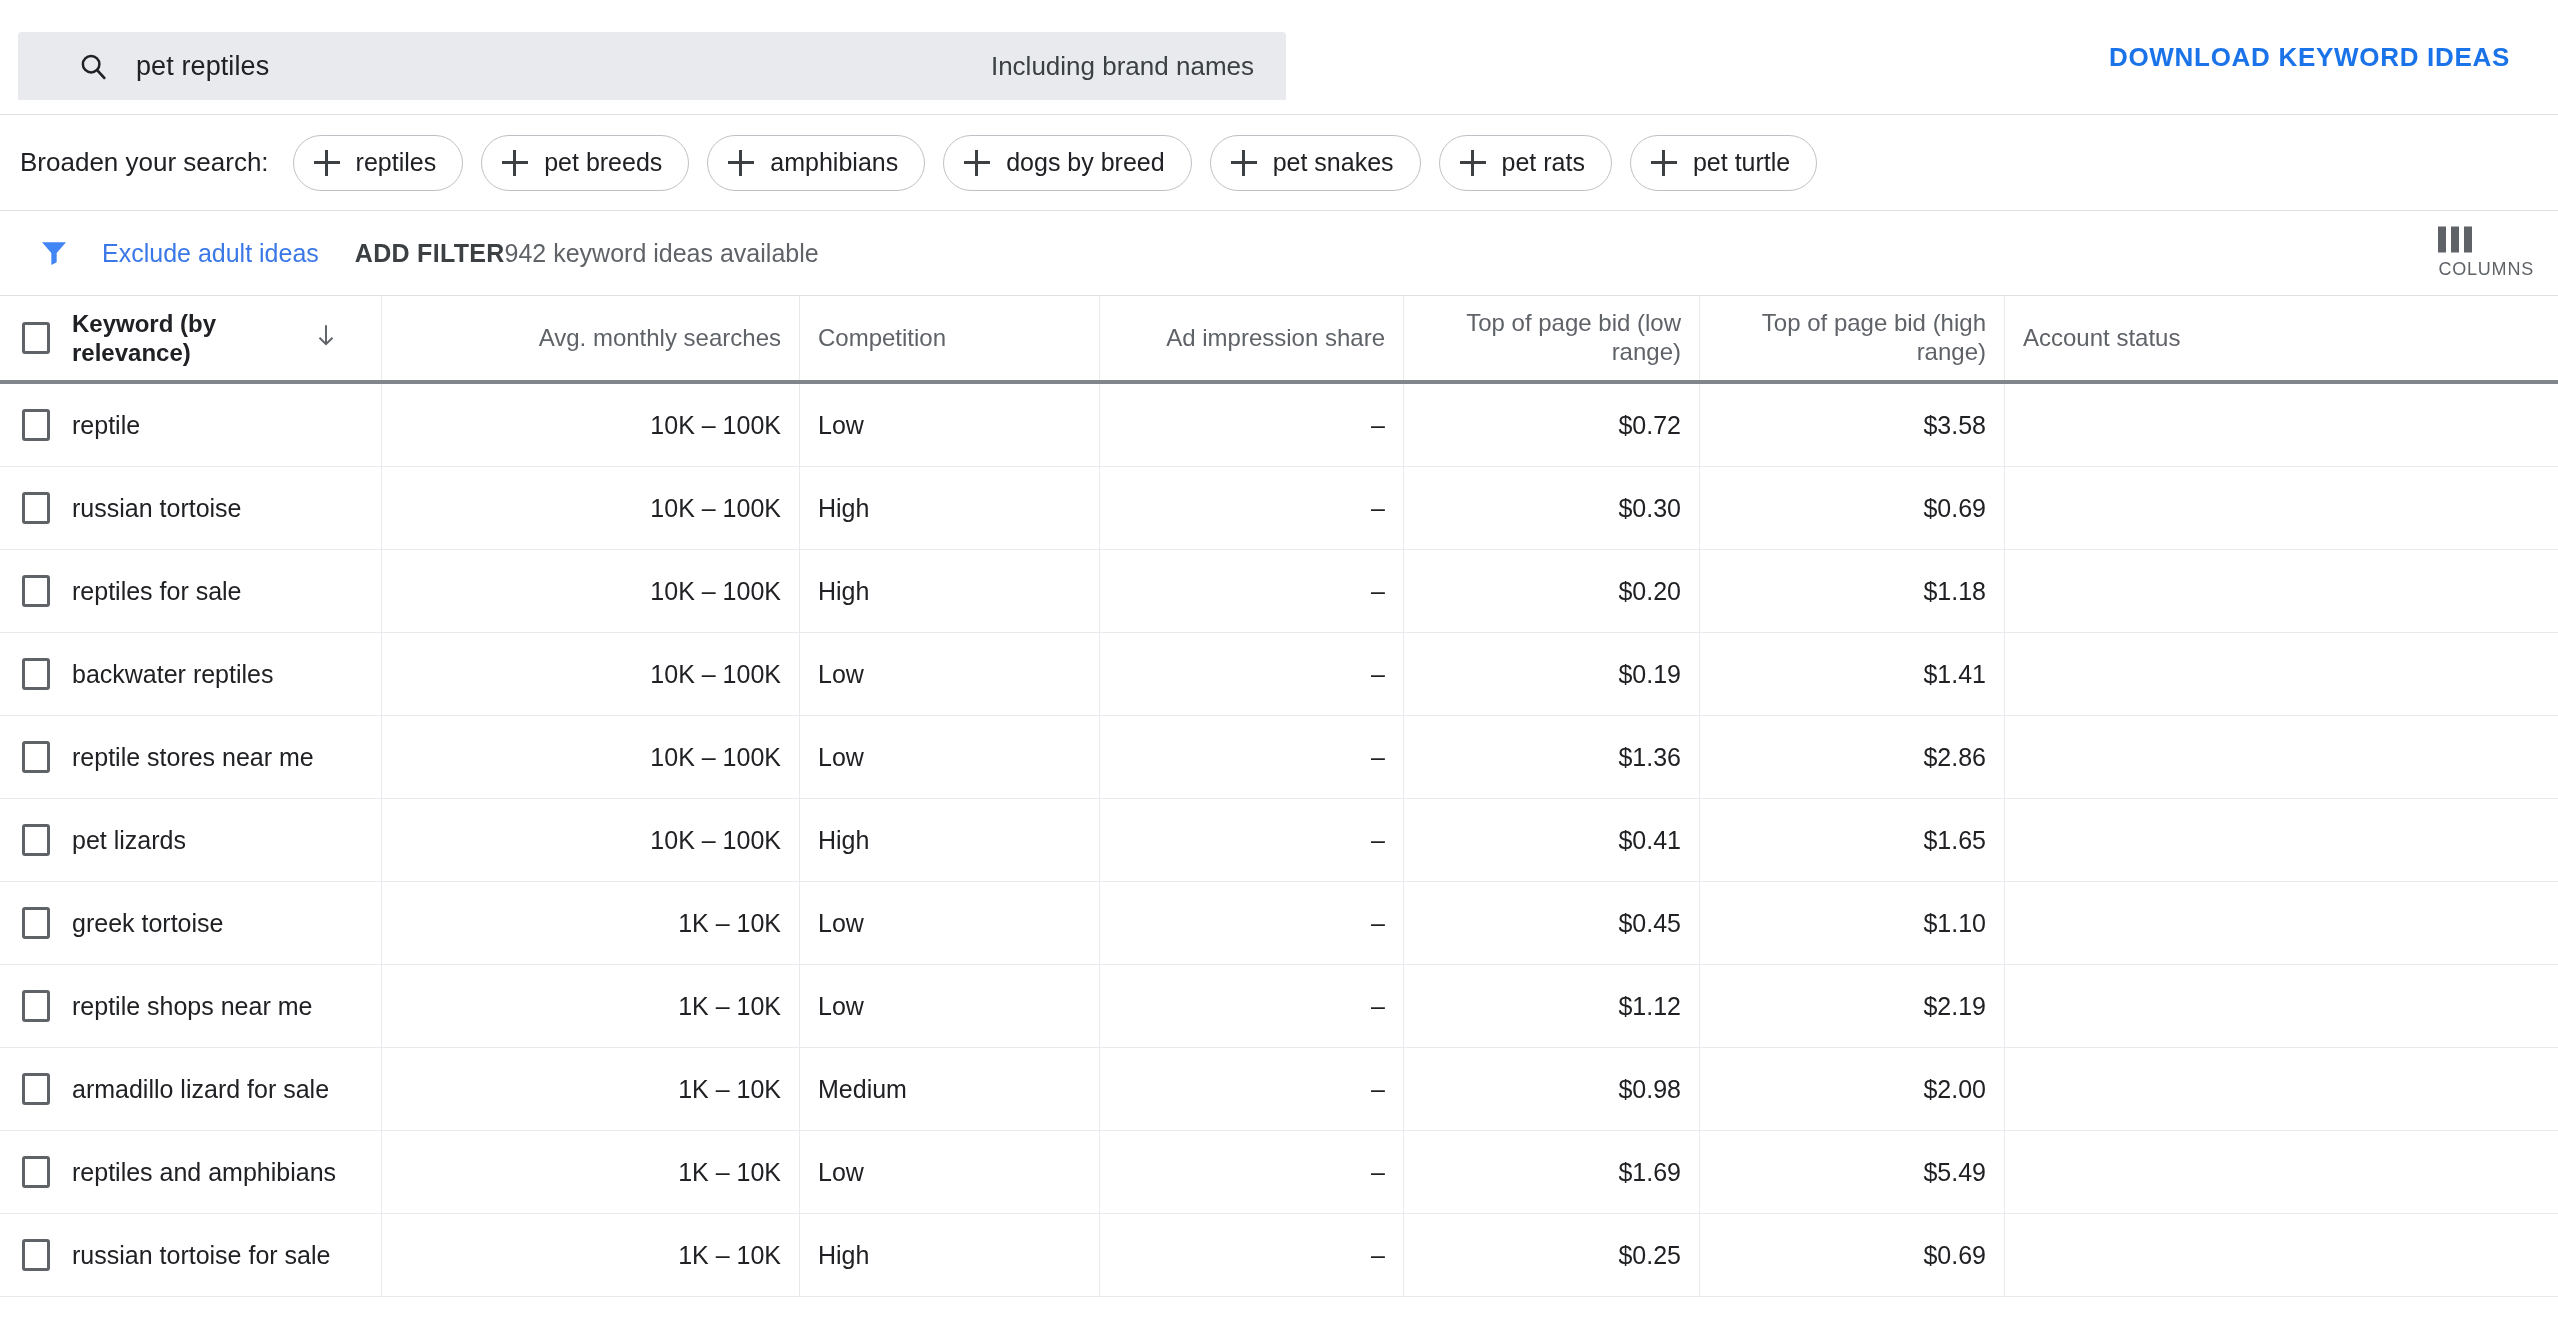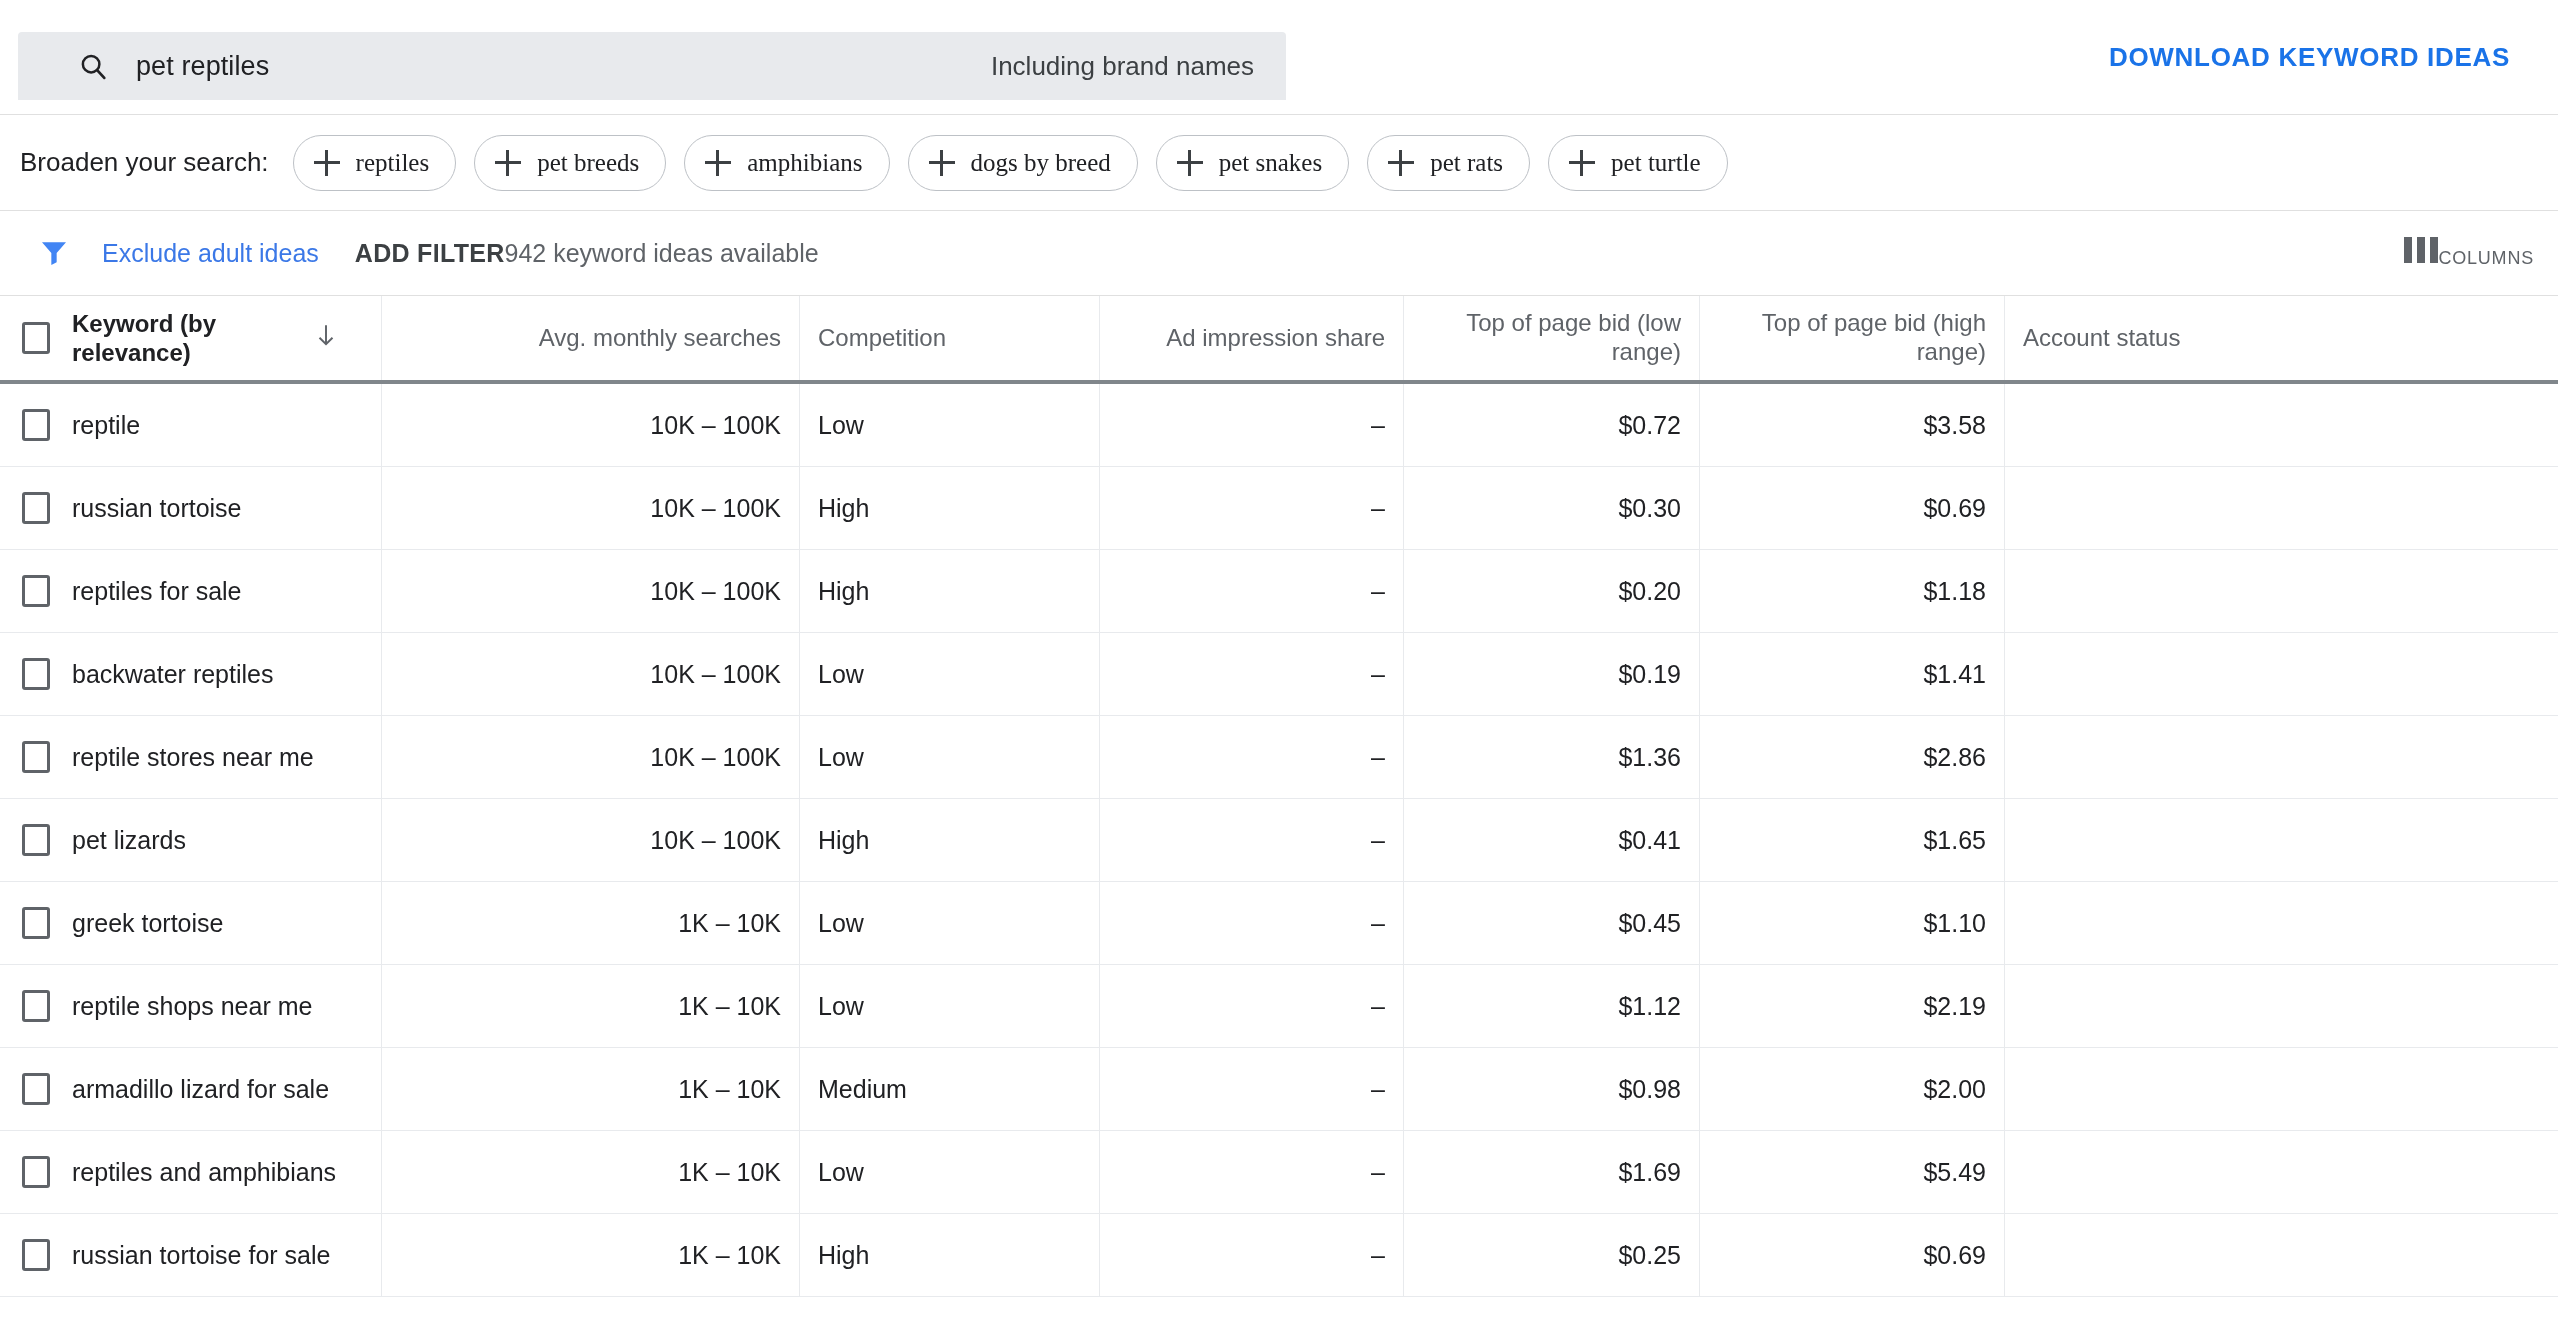--- a/index.html
+++ b/index.html
@@ -74,21 +74,21 @@
     display: flex;
     align-items: center;
     padding-left: 20px;
   }
   .broaden-label {
     font-size: 26px;
     color: #202124;
     margin-right: 24px;
     white-space: nowrap;
   }
-  .chips { display: flex; align-items: center; gap: 18px; font-family: Liberation Serif, serif; }
+  .chips { display: flex; align-items: center; gap: 18px; }
   .chip {
     display: inline-flex;
     align-items: center;
     height: 56px;
     padding: 0 26px 0 20px;
     border: 1px solid #bdc1c6;
     border-radius: 28px;
     background: #fff;
     cursor: pointer;
     white-space: nowrap;
@@ -139,22 +139,22 @@
     font-size: 25px;
     color: #5f6368;
     white-space: nowrap;
   }
   .columns-btn {
     position: absolute;
     right: 24px;
     top: 50%;
     transform: translateY(-50%);
     display: flex;
-    flex-direction: row;
-    align-items: flex-end;
+    flex-direction: column;
+    align-items: flex-start;
     cursor: pointer;
   }
   .columns-glyph { display: flex; gap: 5px; margin-bottom: 6px; }
   .columns-glyph i { display: block; width: 8px; height: 26px; background: #5f6368; }
   .columns-label {
     font-size: 18px;
     color: #5f6368;
     letter-spacing: 0.8px;
   }
 

